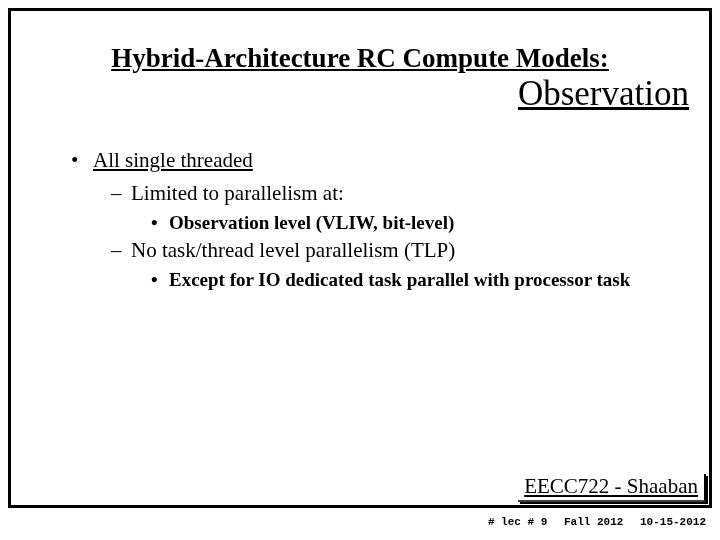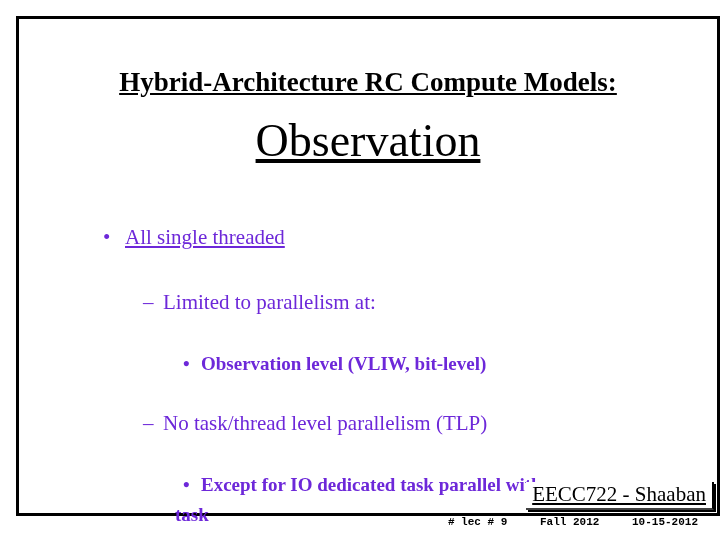--- a/index.html
+++ b/index.html
@@ -1,15 +1,15 @@
 <!DOCTYPE html>
 <html><head>
 <meta charset="utf-8">
 <style>
-  * { margin: 0; padding: 8px; box-sizing: border-box; }
+  * { margin: 0; padding: 0; box-sizing: border-box; }
   body {
     width: 720px;
     height: 540px;
     background: #fff;
     font-family: "Times New Roman", Times, serif;
     position: relative;
     overflow: hidden;
   }
   .slide-frame {
     position: absolute;
@@ -22,28 +22,29 @@
   .title-block {
     text-align: center;
     padding: 32px 20px 12px 20px;
   }
   .title-line1 {
     font-size: 27px;
     font-weight: bold;
     text-decoration: underline;
   }
   .title-line2 {
-    font-size: 46px;
+    font-size: 35px;
     text-decoration: underline;
     margin-top: 0px;
+    text-align: right;
   }
   .content {
     padding: 18px 60px 0 60px;
     font-size: 21px;
-    color: #6d28d9;
+    color: #000000;
   }
   .l1 {
     margin: 4px 0 8px 0;
   }
   .l1 .bullet { display:inline-block; width: 22px; }
   .l1 .txt { text-decoration: underline; }
   .l2 {
     margin: 4px 0 4px 40px;
     font-size: 21px;
     font-family: Liberation Serif, serif;

